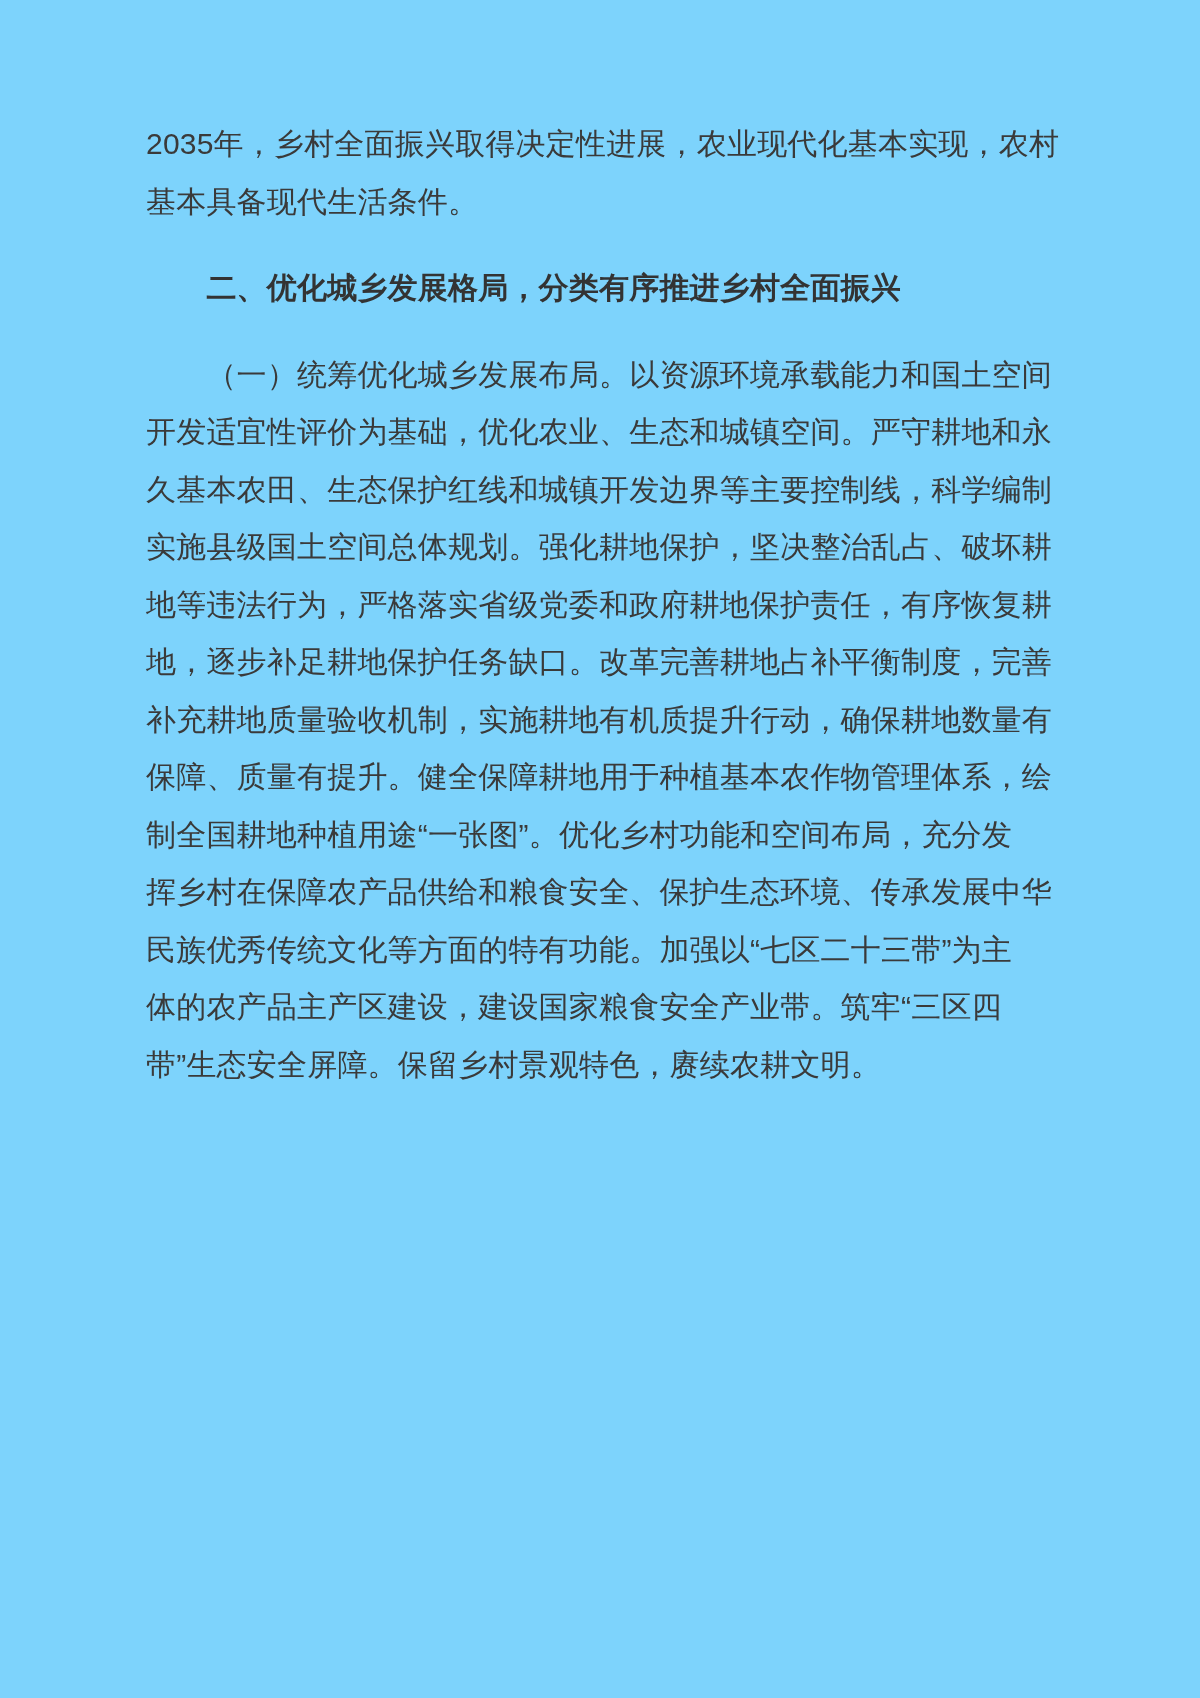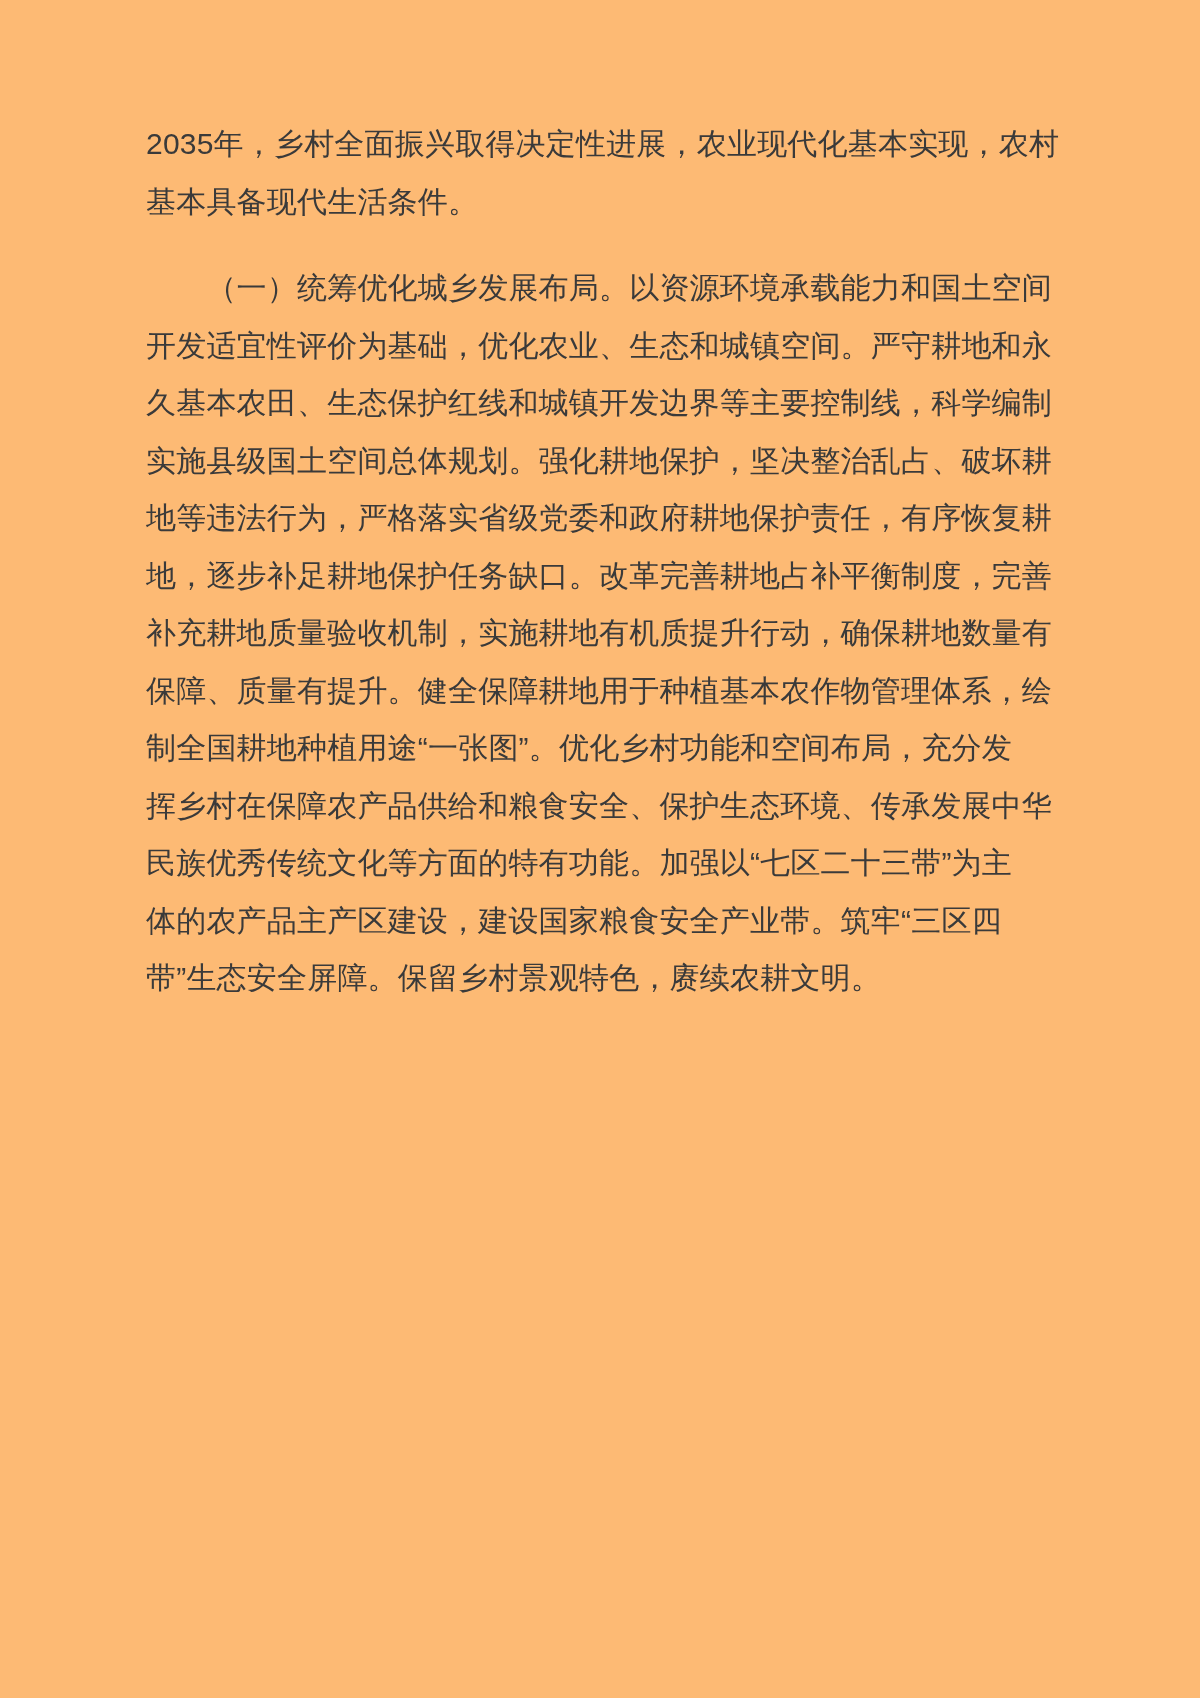--- a/index.html
+++ b/index.html
@@ -9,21 +9,21 @@
   body {
     width: 1200px;
     height: 1698px;
     background: #ffffff;
     overflow: hidden;
   }
   .page {
     position: relative;
     width: 1200px;
     height: 1698px;
-    background: #fdba74;
+    background: #7dd3fc;
   }
   .doc-content {
     box-sizing: border-box;
     padding: 115px 140px 0 146px;
   }
   .para, .heading {
     font-family: "Liberation Sans", "DejaVu Sans", sans-serif;
     font-size: 30px;
     line-height: 57.5px;
     letter-spacing: 0.2px;
@@ -37,20 +37,21 @@
     color: #333333;
   }
 </style>
 </head>
 <body>
 
 <div class="page">
   <div class="doc-content">
     <p class="para">2035年，乡村全面振兴取得决定性进展，农业现代化基本实现，农村
 基本具备现代生活条件。</p>
+    <h2 class="heading">　　二、优化城乡发展格局，分类有序推进乡村全面振兴</h2>
     <p class="para">　　（一）统筹优化城乡发展布局。以资源环境承载能力和国土空间
 开发适宜性评价为基础，优化农业、生态和城镇空间。严守耕地和永
 久基本农田、生态保护红线和城镇开发边界等主要控制线，科学编制
 实施县级国土空间总体规划。强化耕地保护，坚决整治乱占、破坏耕
 地等违法行为，严格落实省级党委和政府耕地保护责任，有序恢复耕
 地，逐步补足耕地保护任务缺口。改革完善耕地占补平衡制度，完善
 补充耕地质量验收机制，实施耕地有机质提升行动，确保耕地数量有
 保障、质量有提升。健全保障耕地用于种植基本农作物管理体系，绘
 制全国耕地种植用途“一张图”。优化乡村功能和空间布局，充分发
 挥乡村在保障农产品供给和粮食安全、保护生态环境、传承发展中华

